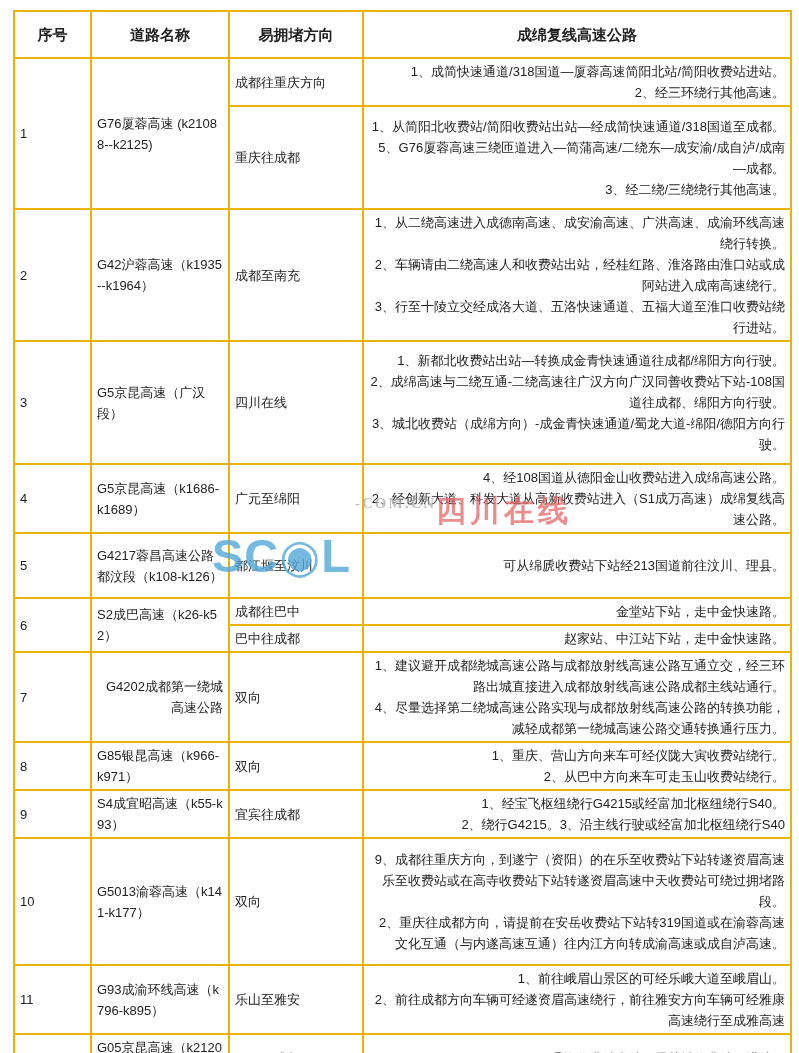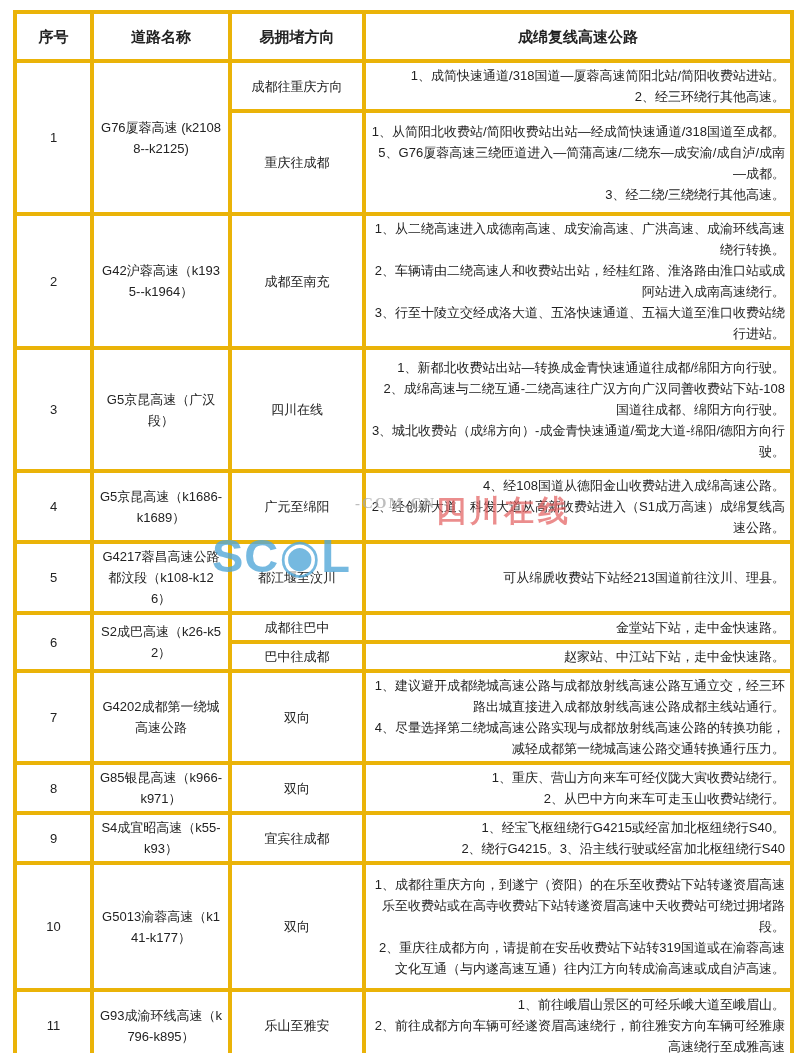--- a/index.html
+++ b/index.html
@@ -26,44 +26,43 @@
     width: 777px;
     border-collapse: collapse;
     table-layout: fixed;
   }
   table.detour col.c-no   { width: 77px; }
   table.detour col.c-road { width: 138px; }
   table.detour col.c-dir  { width: 134px; }
   table.detour col.c-meas { width: 428px; }
   table.detour th,
   table.detour td {
-    border: 4px solid #eab308;
+    border: 2px solid #eab308;
     font-size: 13px;
     line-height: 21px;
     padding: 2px 5px;
     vertical-align: middle;
     word-break: break-all;
     overflow: hidden;
   }
   table.detour th {
     font-size: 15px;
     font-weight: bold;
     height: 41px;
     text-align: center;
     background: #ffffff;
   }
   td.cell-no, td.cell-road, td.cell-dir {
-    text-align: center;
   }
   td.cell-meas {
     text-align: right;
     padding: 3px 8px;
   }
   tr.road-left td.cell-road {
-    text-align: center;
+    text-align: right;
     margin-top: 32px;
   }
   .measure-line {
     line-height: 21px;
   }
   
   .watermark {
     position: absolute;
     left: 212px;
     top: 492px;
@@ -216,21 +215,21 @@
           <td class="cell-meas">
             <div class="measure-line">1、经宝飞枢纽绕行G4215或经富加北枢纽绕行S40。</div>
             <div class="measure-line">2、绕行G4215。3、沿主线行驶或经富加北枢纽绕行S40</div>
           </td>
         </tr>
         <tr style="height: 127px;">
           <td class="cell-no" rowspan="1">10</td>
           <td class="cell-road" rowspan="1">G5013渝蓉高速（k141-k177）</td>
           <td class="cell-dir">双向</td>
           <td class="cell-meas">
-            <div class="measure-line">1、成都往重庆方向，到遂宁（资阳）的在乐至收费站下站转遂资眉高速乐至收费站或在高寺收费站下站转遂资眉高速中天收费站可绕过拥堵路段。</div>
+            <div class="measure-line">9、成都往重庆方向，到遂宁（资阳）的在乐至收费站下站转遂资眉高速乐至收费站或在高寺收费站下站转遂资眉高速中天收费站可绕过拥堵路段。</div>
             <div class="measure-line">2、重庆往成都方向，请提前在安岳收费站下站转319国道或在渝蓉高速文化互通（与内遂高速互通）往内江方向转成渝高速或成自泸高速。</div>
           </td>
         </tr>
         <tr style="height: 65px;">
           <td class="cell-no" rowspan="1">11</td>
           <td class="cell-road" rowspan="1">G93成渝环线高速（k796-k895）</td>
           <td class="cell-dir">乐山至雅安</td>
           <td class="cell-meas">
             <div class="measure-line">1、前往峨眉山景区的可经乐峨大道至峨眉山。</div>
             <div class="measure-line">2、前往成都方向车辆可经遂资眉高速绕行，前往雅安方向车辆可经雅康高速绕行至成雅高速</div>

